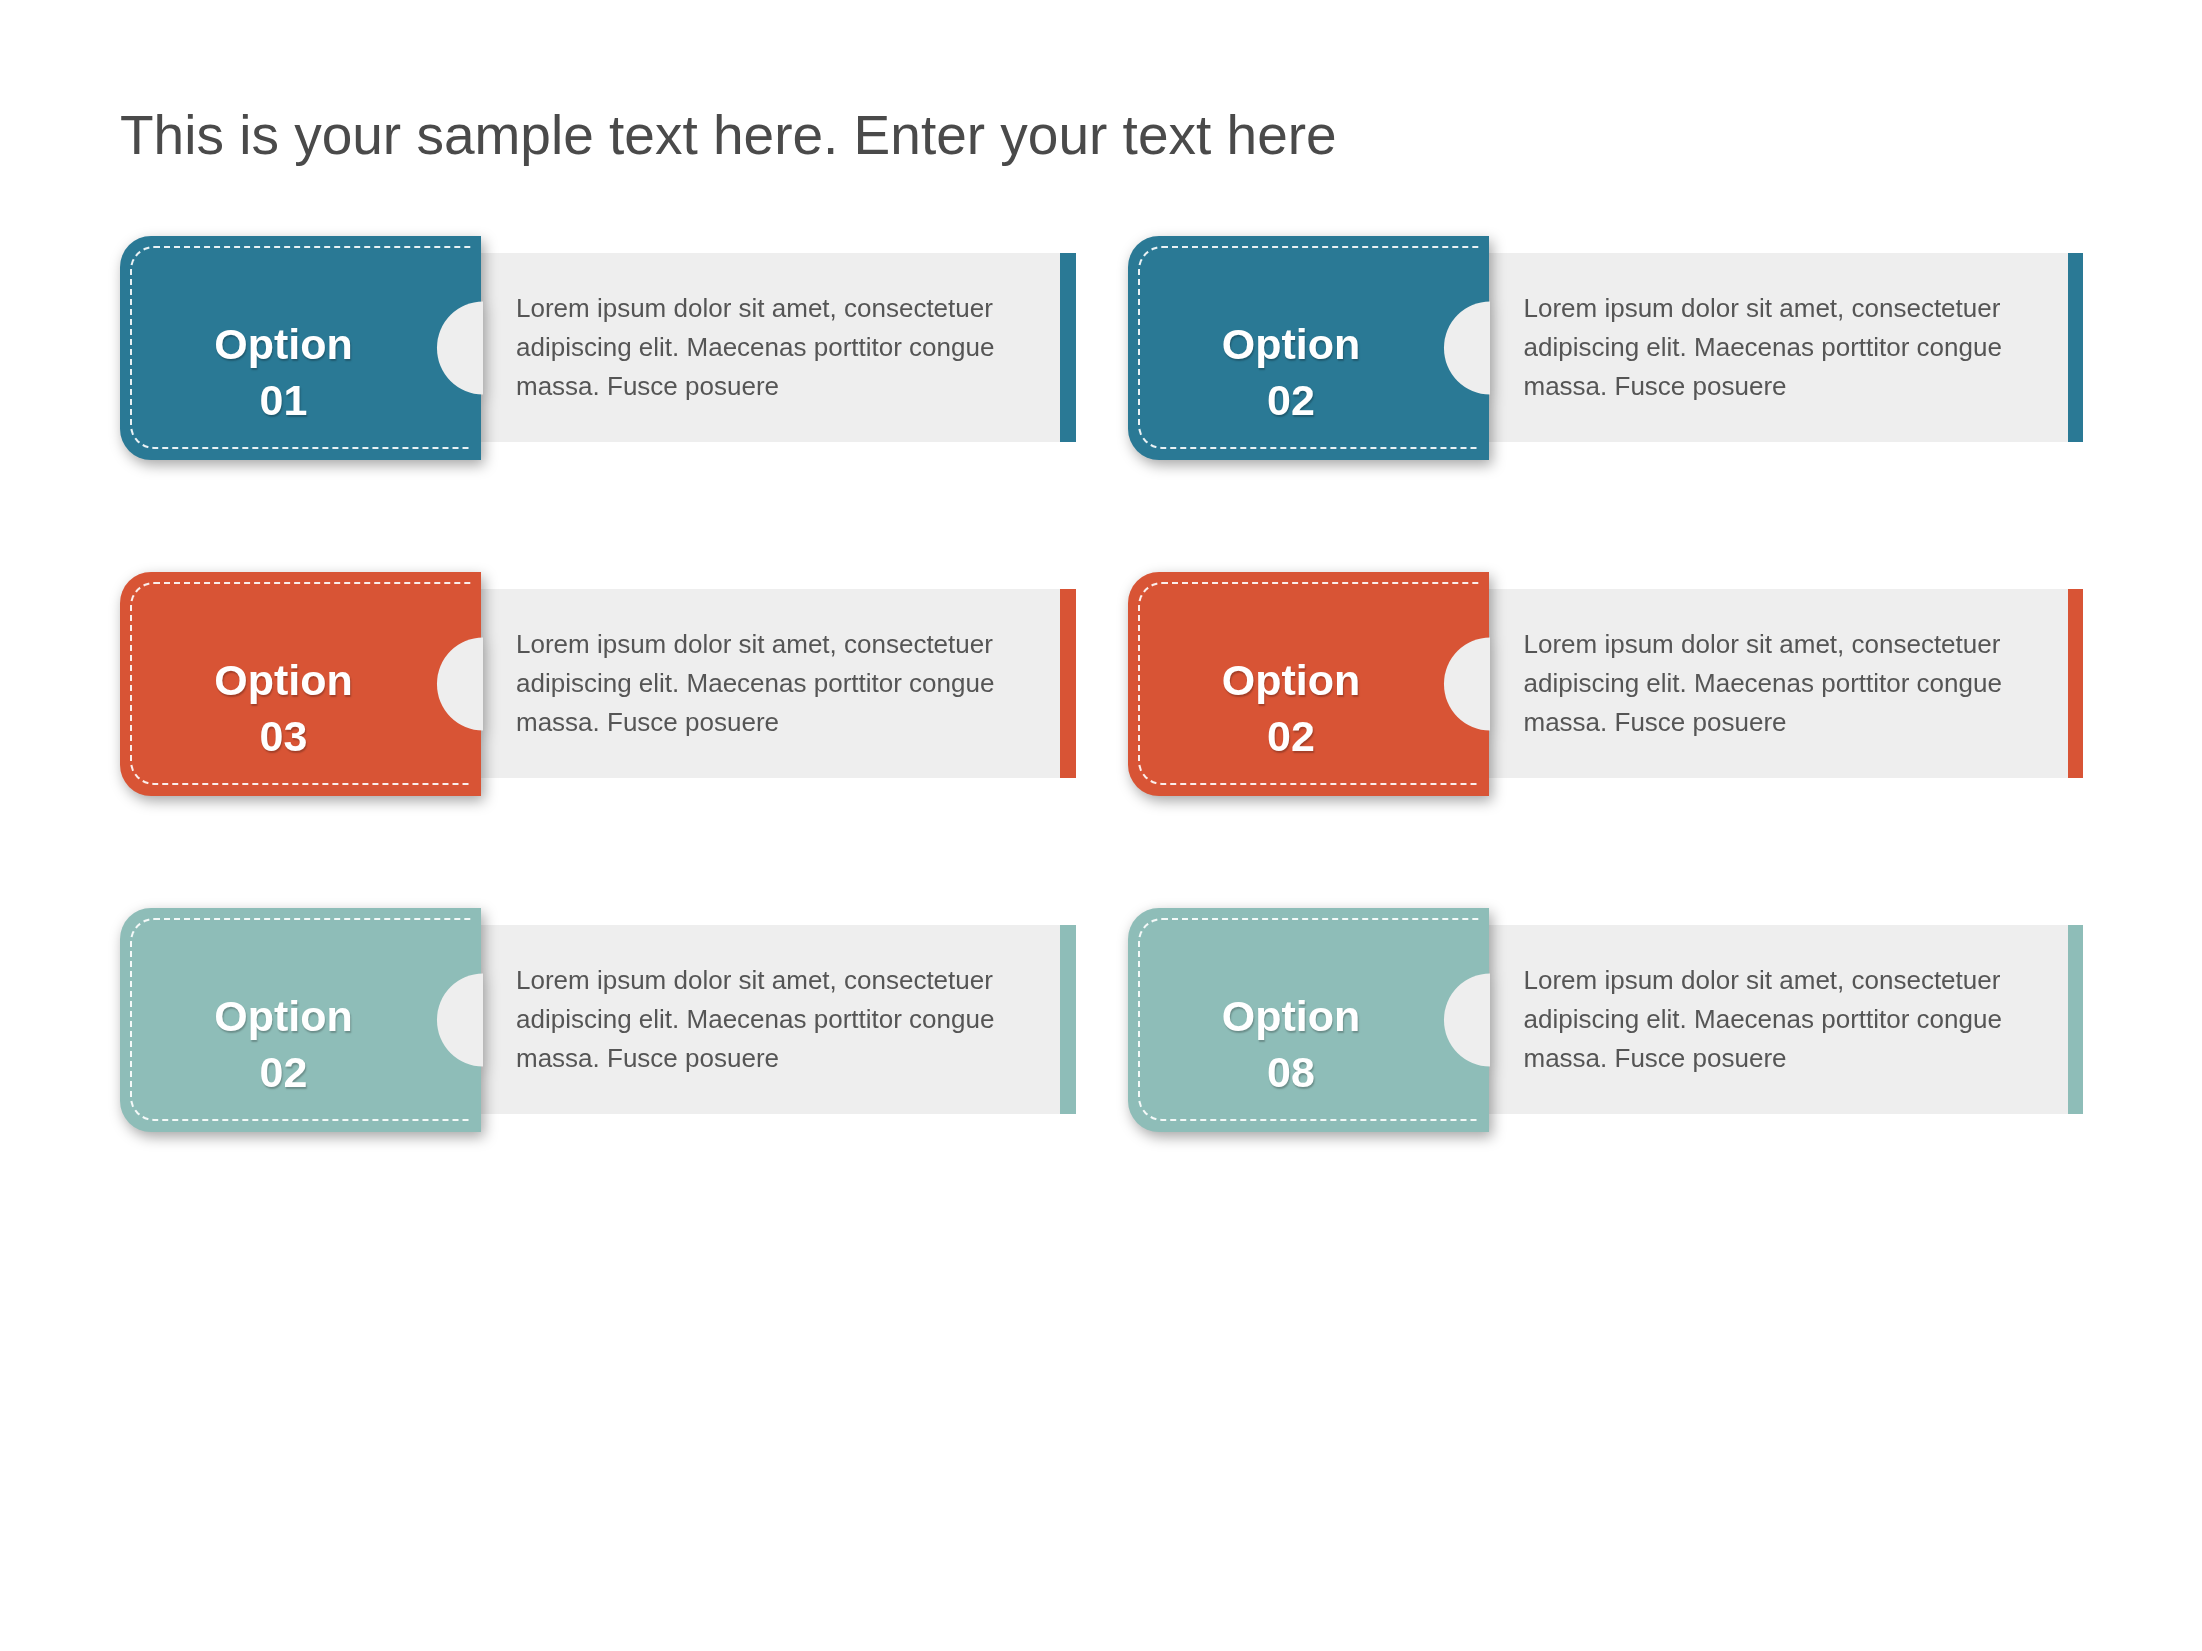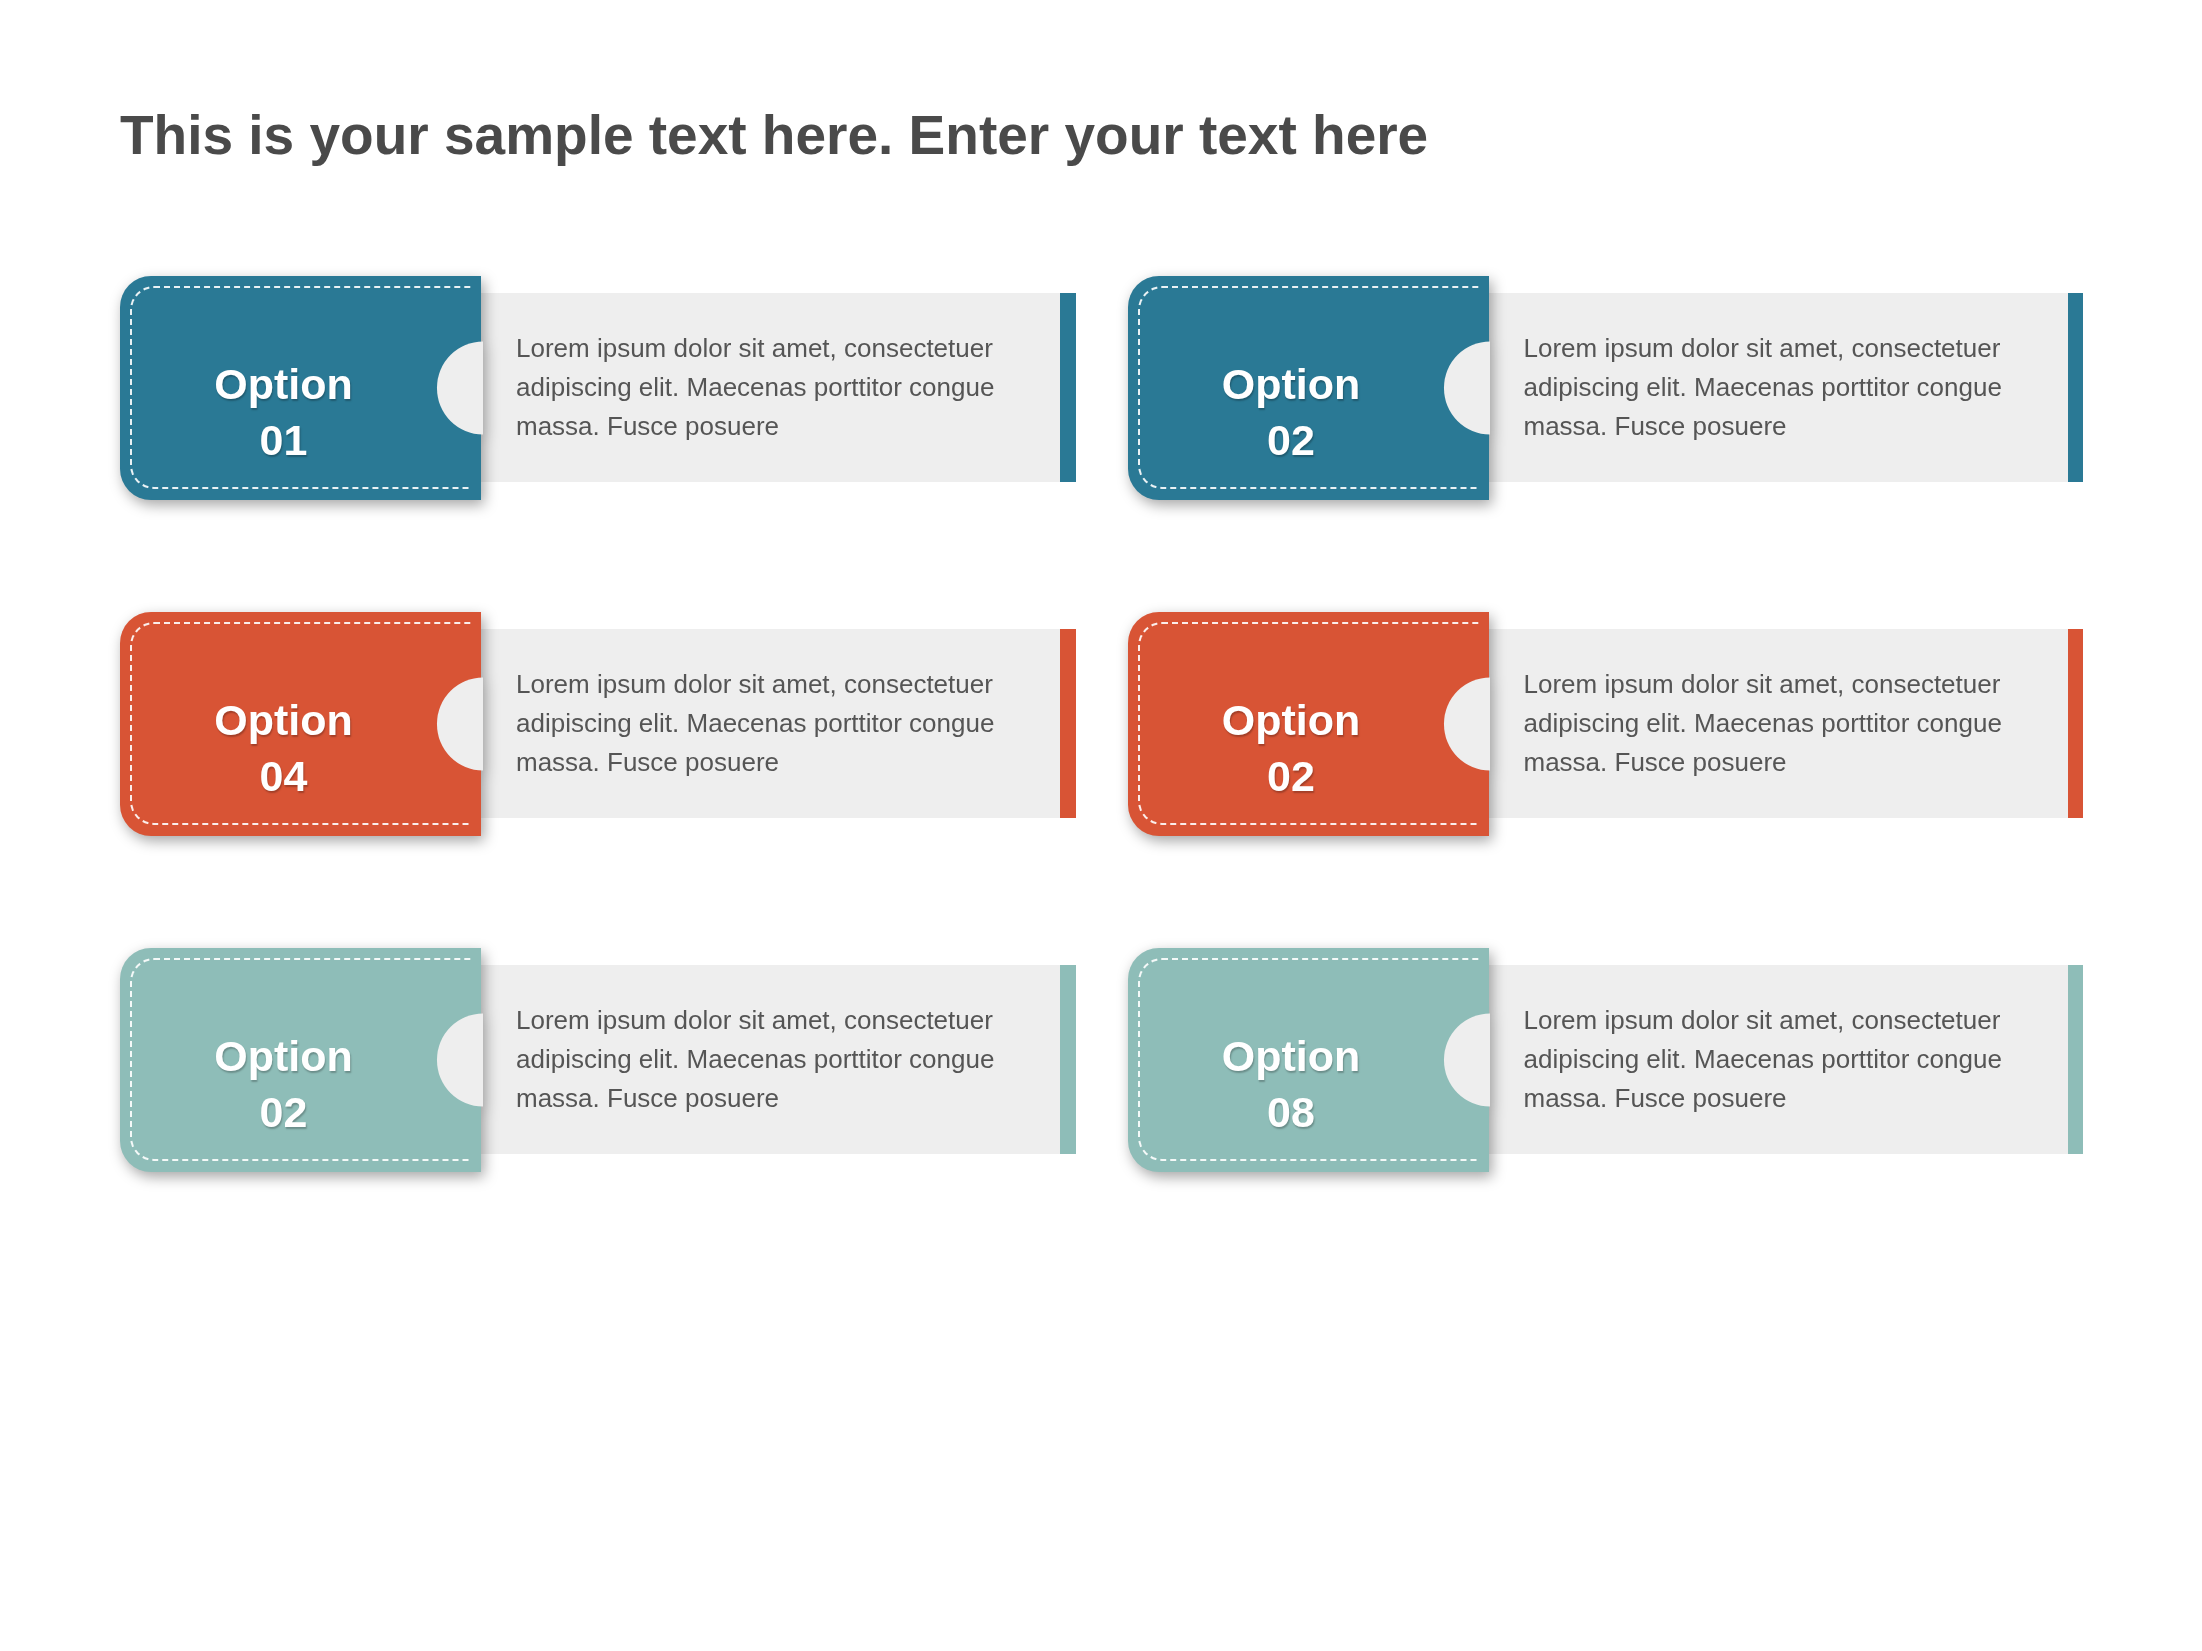--- a/index.html
+++ b/index.html
@@ -6,22 +6,22 @@
     body {
       font-family: Arial, Helvetica, sans-serif;
       background: #ffffff;
       width: 2203px;
       height: 1652px;
       padding: 103px 120px;
     }
     .title {
       font-size: 55px;
       color: #4a4a4a;
-      font-weight: 700;
-      margin-bottom: 109px;
+      font-weight: 400;
+      margin-bottom: 69px;
     }
     .grid {
       display: grid;
       grid-template-columns: 1fr 1fr;
       column-gap: 52px;
       row-gap: 112px;
     }
     .card {
       position: relative;
       height: 224px;
@@ -150,21 +150,21 @@
     <div class="body-panel">
       <div class="body-text">Lorem ipsum dolor sit amet, consectetuer adipiscing elit. Maecenas porttitor congue massa. Fusce posuere</div>
     </div>
     <div class="right-bar"></div>
     <div class="tab">
       <div class="tab-outline"></div>
       <div class="notch"></div>
     </div>
     <div class="tab-label">
       <span>Option</span>
-      <span>04</span>
+      <span>03</span>
     </div>
   </div>
 
   <div class="card c-orange">
     <div class="body-panel">
       <div class="body-text">Lorem ipsum dolor sit amet, consectetuer adipiscing elit. Maecenas porttitor congue massa. Fusce posuere</div>
     </div>
     <div class="right-bar"></div>
     <div class="tab">
       <div class="tab-outline"></div>

